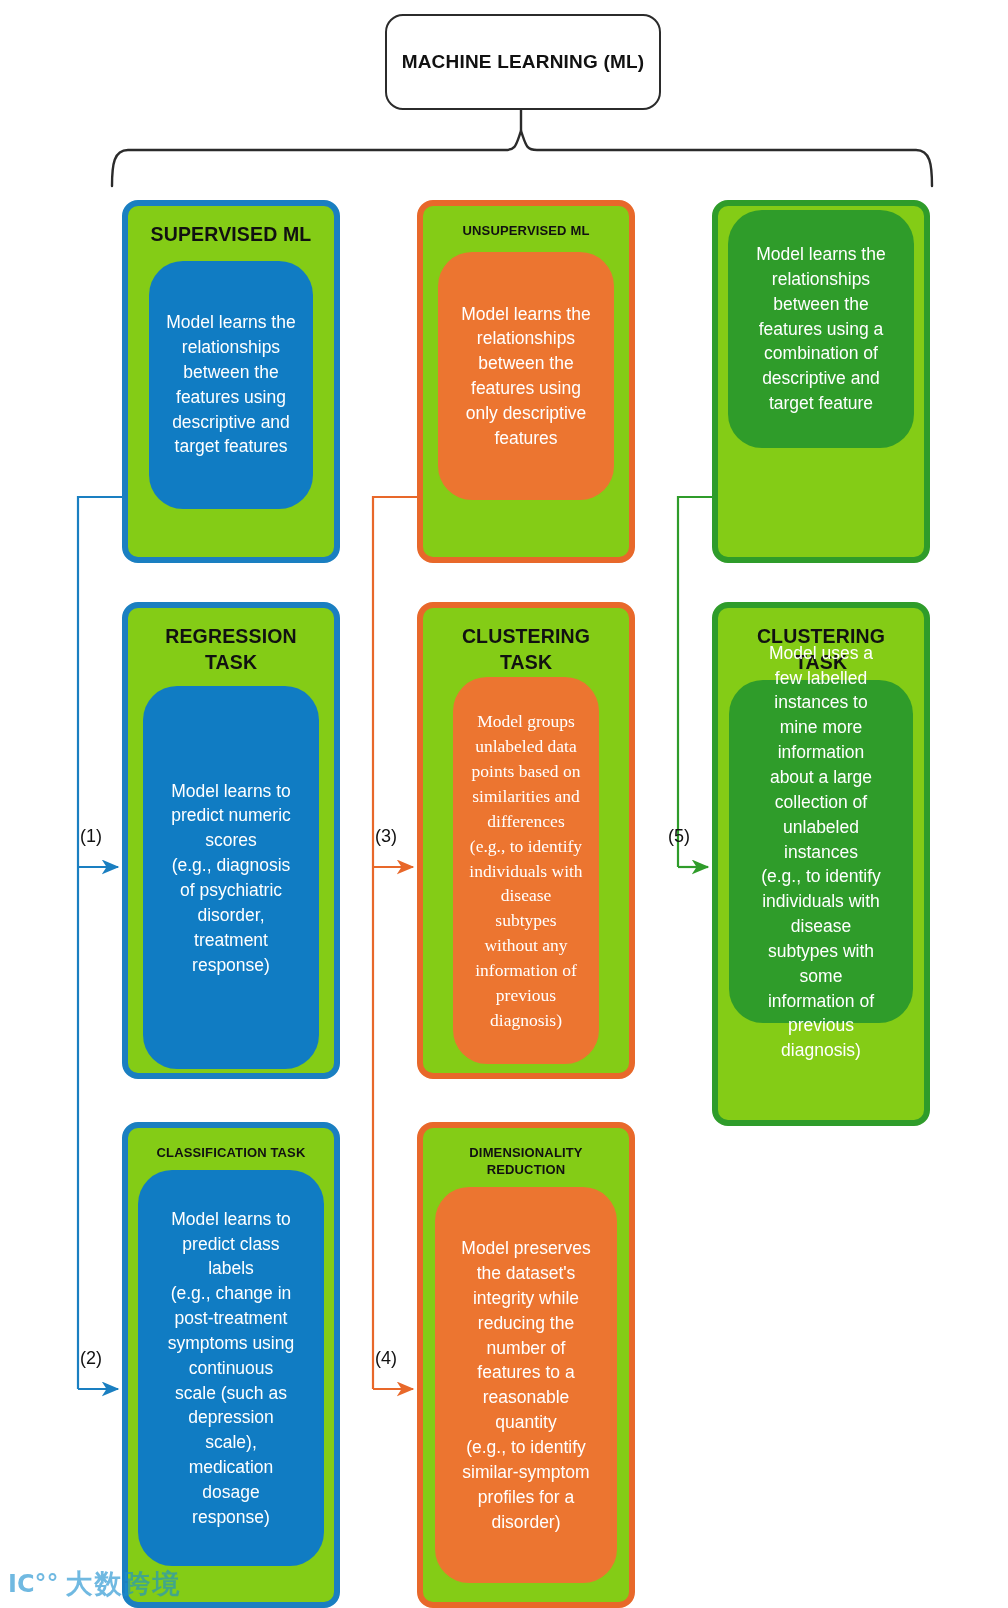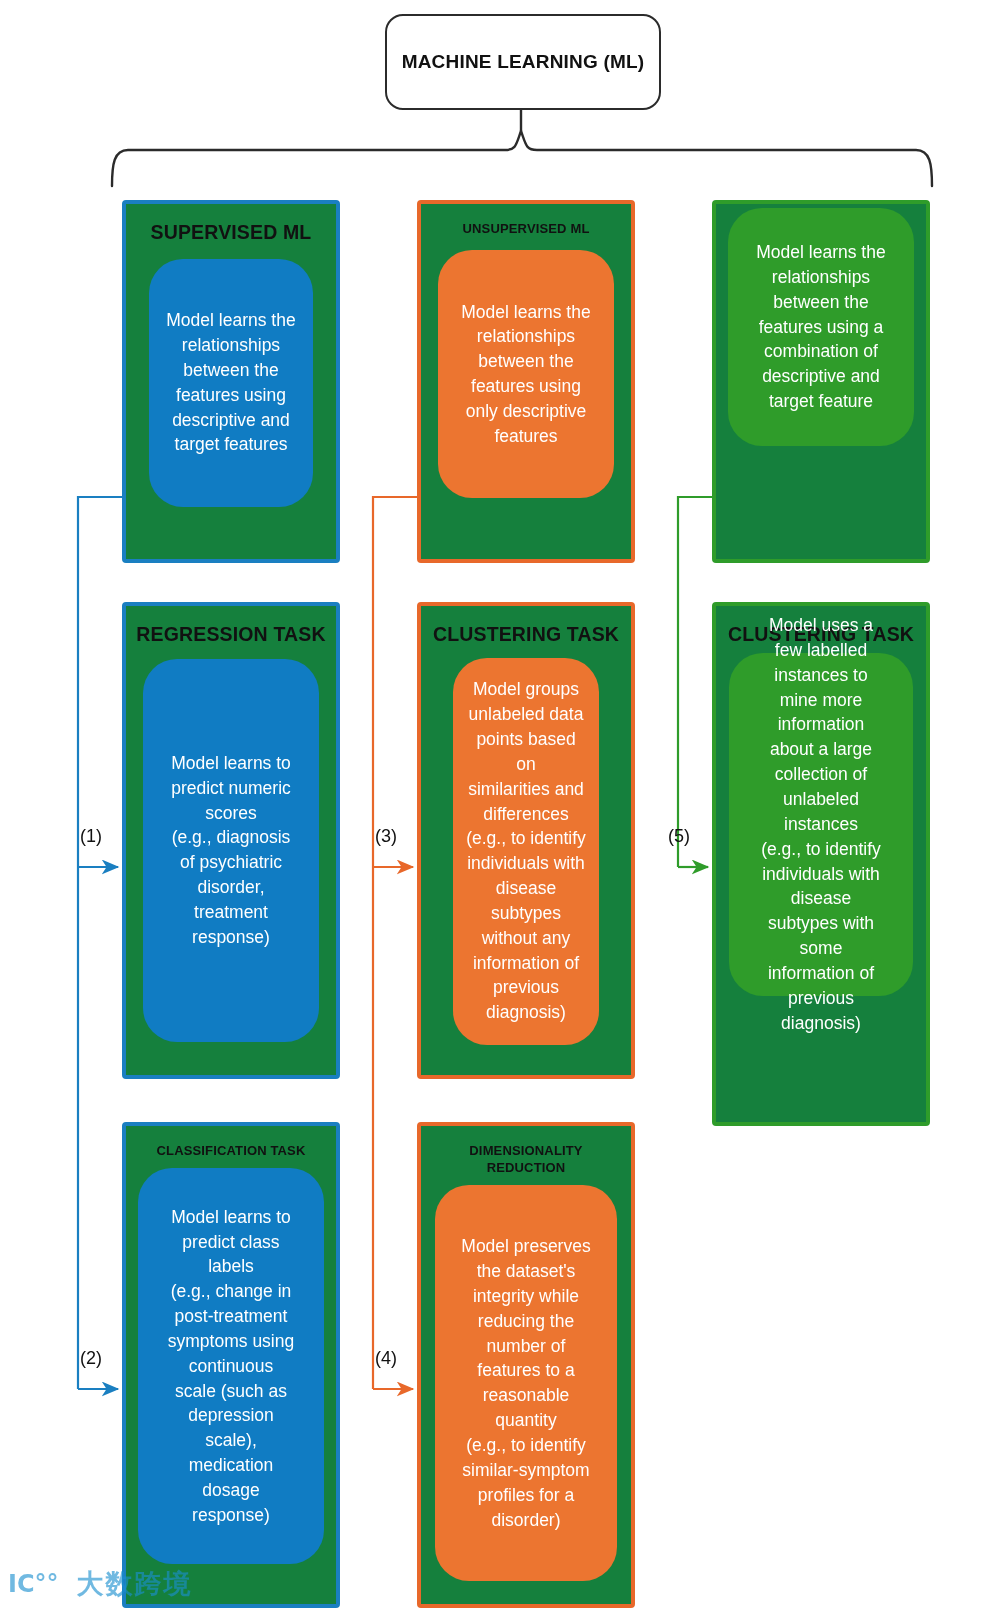--- a/index.html
+++ b/index.html
@@ -19,21 +19,21 @@
     border:2.5px solid #2b2b2b;border-radius:18px;background:#fff;
     display:flex;align-items:center;justify-content:center;text-align:center;
     z-index:3;
   }
   .root-box .t{
     font-size:19px;font-weight:bold;line-height:1.18;color:#111;letter-spacing:.2px;
   }
 
   
   .card{
-    position:absolute;background:#15803d;border-radius:4px;border:4px solid #0ea5e9;
+    position:absolute;background:#84cc16;border-radius:16px;border:6px solid #0ea5e9;
     box-sizing:border-box;z-index:3;
     display:flex;flex-direction:column;align-items:center;
   }
   .card.blue  {border-color:#1a7fc1;}
   .card.orange{border-color:#e8682a;}
   .card.green {border-color:#2f9c2a;}
 
   .card .head{
     font-size:19.5px;font-weight:bold;color:#111;text-align:center;
     line-height:1.32;letter-spacing:.15px;
@@ -55,21 +55,21 @@
 
   
   .lbl{
     position:absolute;font-size:18px;color:#111;z-index:4;
     font-family:"Liberation Sans","DejaVu Sans",sans-serif;
   }
 
   
   .wm{
     position:absolute;left:8px;bottom:6px;z-index:6;opacity:.62;
-    display:flex;align-items:center;gap:18px;
+    display:flex;align-items:center;gap:7px;
     color:#1a8fd0;font-size:27px;font-weight:bold;letter-spacing:2px;
     font-family:"DejaVu Sans",sans-serif;
   }
   .wm .mark{font-size:24px;letter-spacing:0;}
 </style>
 </head>
 <body>
 
 <div id="stage">
 
@@ -171,21 +171,21 @@
 relationships
 between the
 features using
 only descriptive
 features</div>
   </div>
 
   <div class="card orange" style="left:417px;top:602px;width:218px;height:477px;">
     <div class="head">CLUSTERING
 TASK</div>
-    <div class="pill orange" style="width:146px;height:387px;margin-top:10px;">Model groups
+    <div class="pill orange" style="width:146px;height:387px;margin-top:2px;font-family:Liberation Serif, serif;">Model groups
 unlabeled data
 points based on
 similarities and
 differences
 (e.g., to identify
 individuals with
 disease
 subtypes
 without any
 information of

